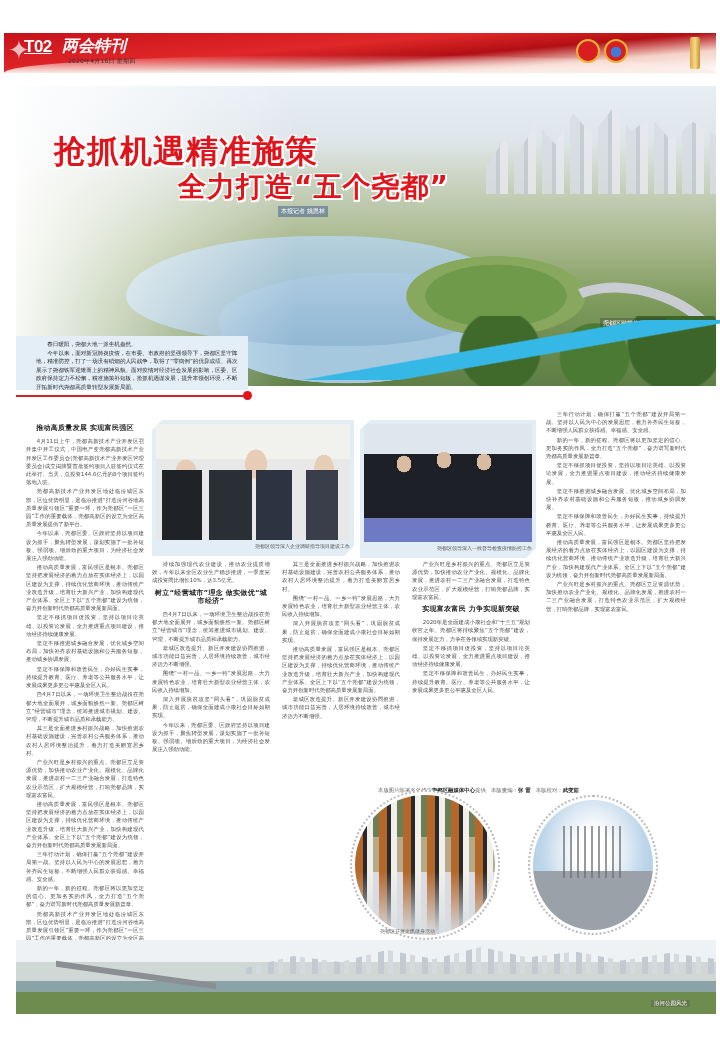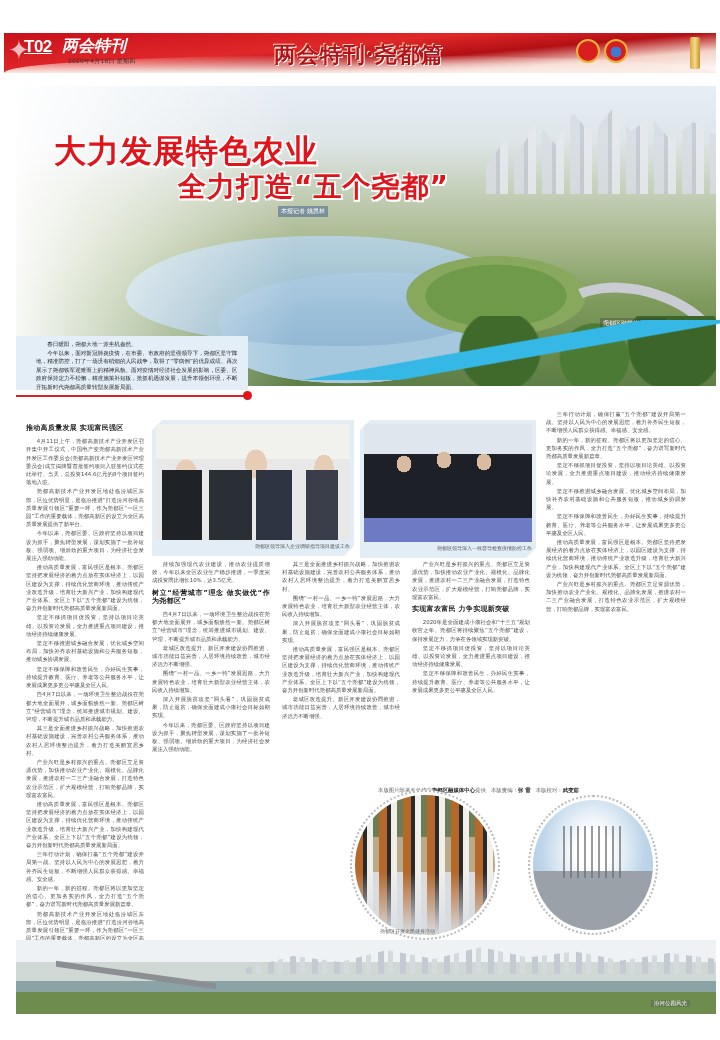--- a/index.html
+++ b/index.html
@@ -116,21 +116,21 @@
     background: linear-gradient(170deg, transparent 0 48%, #35b8e6 49% 60%, transparent 61%);
   }
 
   
   .col {
     position: absolute; font-size: 5.4px; line-height: 8.2px; color: #4a4a4a; text-align: justify;
     overflow: hidden;
   }
   .col p { text-indent: 2em; margin-bottom: 1px; }
   .col h3 {
-    font-size: 7px; font-weight: bold; color: #1f1f1f; 
+    font-size: 7px; font-weight: bold; color: #1f1f1f; text-align: center;
     margin: 4px 0 5px 0; letter-spacing: 0.3px;
   }
 
   .col-1 { left: 26px; top: 420px; width: 118px; height: 580px; }
   .col-2 { left: 152px; top: 560px; width: 118px; height: 240px; }
   .col-3 { left: 282px; top: 560px; width: 118px; height: 210px; }
   .col-4 { left: 412px; top: 560px; width: 118px; height: 210px; }
   .col-5 { left: 546px; top: 410px; width: 140px; height: 360px; }
 
   
@@ -218,34 +218,33 @@
 </style>
 </head>
 <body>
 
 <div class="masthead">
   <div class="swoosh"></div>
   <span class="star-deco">✦</span>
   <span class="page-num">T02</span>
   <span class="paper-name">两会特刊</span>
   <span class="issue-date">2020年4月16日 星期四</span>
-  <span class="section-title">两会特刊·尧都篇</span>
   <span class="emblem e1"></span>
   <span class="emblem e2"></span>
   <span class="pillar"></span>
 </div>
 
 <div class="hero">
   <div class="city"></div>
   <div class="lake"></div>
   <div class="island"></div>
   <div class="road"></div>
   <div class="greens"></div>
   <div class="sky-fade"></div>
-  <div class="headline-1">大力发展特色农业</div>
+  <div class="headline-1">抢抓机遇精准施策</div>
   <div class="headline-2">全力打造“五个尧都”</div>
   <div class="byline">本报记者 姚恩林</div>
   <div class="photo-credit">尧都区融媒体中心供图</div>
 </div>
 
 <div class="blue-ribbon"></div>
 <div class="intro-left-fade"></div>
 <div class="intro-box">
   <p>春日暖阳，尧都大地一派生机盎然。</p>
   <p>今年以来，面对新冠肺炎疫情，在市委、市政府的坚强领导下，尧都区坚守阵地，精准防控，打了一场没有硝烟的人民战争，取得了“零病例”的优异成绩。再次展示了尧都铁军迎难而上的精神风貌。面对疫情对经济社会发展的影响，区委、区政府保持定力不松懈，精准施策补短板，抢抓机遇谋发展，提升本领创环境，不断开拓新时代尧都高质量转型发展新局面。</p>
@@ -275,21 +274,21 @@
   <div class="img"></div>
   <div class="cap">尧都区领导深入企业调研指导项目建设工作</div>
 </div>
 <div class="photo photo-2">
   <div class="img"></div>
   <div class="cap">尧都区领导深入一线督导检查疫情防控工作</div>
 </div>
 
 <div class="col col-2">
   <p>持续加强现代农业建设，推动农业提质增效，今年以来全区农业生产稳步推进，一季度完成投资同比增长10%，达3.5亿元。</p>
-  <h3>树立“经营城市”理念 做实做优“作为尧都区”</h3>
+  <h3>树立“经营城市”理念 做实做优“城市经济”</h3>
   <p>自4月7日以来，一场环境卫生整治战役在尧都大地全面展开，城乡面貌焕然一新。尧都区树立“经营城市”理念，统筹推进城市规划、建设、管理，不断提升城市品质和承载能力。</p>
   <p>老城区改造提升、新区开发建设协同推进，城市功能日益完善，人居环境持续改善，城市经济活力不断增强。</p>
   <p>围绕“一村一品、一乡一特”发展思路，大力发展特色农业，培育壮大新型农业经营主体，农民收入持续增加。</p>
   <p>深入开展脱贫攻坚“回头看”，巩固脱贫成果，防止返贫，确保全面建成小康社会目标如期实现。</p>
   <p>今年以来，尧都区委、区政府坚持以项目建设为抓手，聚焦转型发展，谋划实施了一批补短板、强弱项、增后劲的重大项目，为经济社会发展注入强劲动能。</p>
 </div>
 
 <div class="col col-3">
   <p>其三是全面推进乡村振兴战略，加快推进农村基础设施建设，完善农村公共服务体系，推动农村人居环境整治提升，着力打造美丽宜居乡村。</p>
   <p>围绕“一村一品、一乡一特”发展思路，大力发展特色农业，培育壮大新型农业经营主体，农民收入持续增加。</p>

